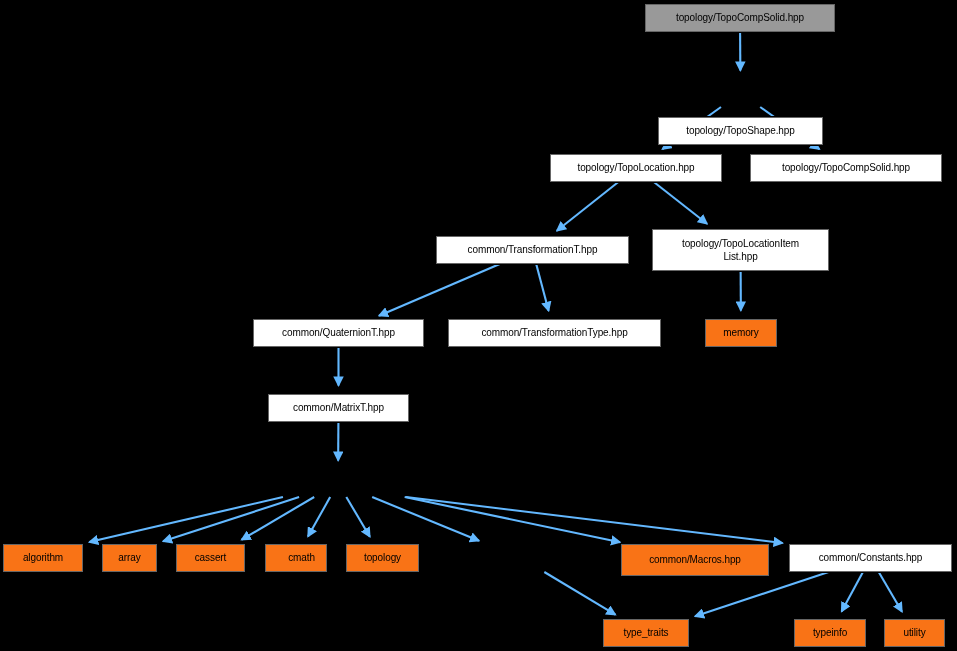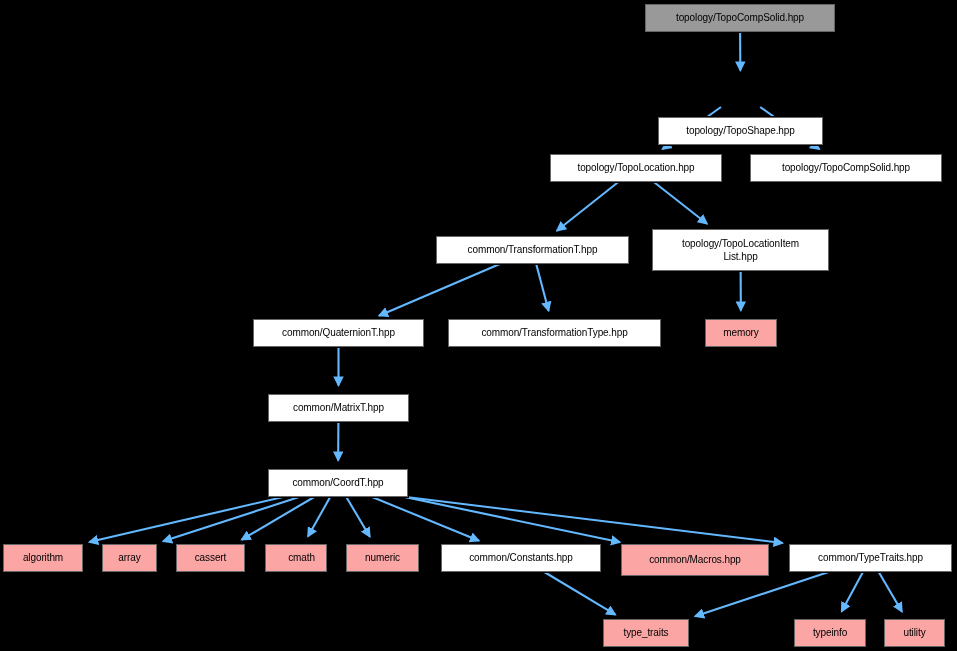--- a/index.html
+++ b/index.html
@@ -38,21 +38,21 @@
     text-align: center;
     font-family: "Liberation Sans", sans-serif;
     font-size: 10px;
     line-height: 13.5px;
     color: #000000;
     letter-spacing: -0.1px;
     white-space: pre-line;
     box-shadow: 1px 1px 0 0 #555555;
   }
   .fill-white  { background: #ffffff; }
-  .fill-light  { background: #fca5a5; }
+  .fill-light  { background: #f97316; }
   .fill-gray   { background: #999999; }
 </style>
 </head>
 <body>
 
 <div id="graph-root">
   <svg id="edge-layer" viewBox="0 0 957 651" xmlns="http://www.w3.org/2000/svg">
       <defs>
         <marker id="arrowhead" markerWidth="5" markerHeight="5" refX="4.3" refY="2.5" orient="auto" markerUnits="strokeWidth">
           <path d="M0,0 L5,2.5 L0,5 z" fill="#63b8ff"></path>
@@ -85,25 +85,23 @@
     <div class="graph-node fill-white" style="left: 658px; top: 79px; width: 165px; height: 28px; margin-top: 38px;">topology/TopoShape.hpp</div>
     <div class="graph-node fill-white" style="left: 550px; top: 154px; width: 172px; height: 28px;">topology/TopoLocation.hpp</div>
     <div class="graph-node fill-white" style="left: 750px; top: 154px; width: 192px; height: 28px;">topology/TopoCompSolid.hpp</div>
     <div class="graph-node fill-white" style="left: 436px; top: 236px; width: 193px; height: 28px;">common/TransformationT.hpp</div>
     <div class="graph-node fill-white" style="left: 652px; top: 229px; width: 177px; height: 42px;">topology/TopoLocationItem
 List.hpp</div>
     <div class="graph-node fill-white" style="left: 253px; top: 319px; width: 171px; height: 28px;">common/QuaternionT.hpp</div>
     <div class="graph-node fill-white" style="left: 448px; top: 319px; width: 213px; height: 28px;">common/TransformationType.hpp</div>
     <div class="graph-node fill-light" style="left: 705px; top: 319px; width: 72px; height: 28px;">memory</div>
     <div class="graph-node fill-white" style="left: 268px; top: 394px; width: 141px; height: 28px;">common/MatrixT.hpp</div>
-    <div class="graph-node fill-white" style="left: 268px; top: 469px; width: 140px; height: 28px;">common/CoordT.hpp</div>
     <div class="graph-node fill-light" style="left: 3px; top: 544px; width: 80px; height: 28px;">algorithm</div>
     <div class="graph-node fill-light" style="left: 102px; top: 544px; width: 55px; height: 28px;">array</div>
     <div class="graph-node fill-light" style="left: 176px; top: 544px; width: 69px; height: 28px;">cassert</div>
     <div class="graph-node fill-light" style="left: 265px; top: 544px; width: 62px; height: 28px; padding-left: 11px;">cmath</div>
-    <div class="graph-node fill-light" style="left: 346px; top: 544px; width: 73px; height: 28px;">numeric</div>
-    <div class="graph-node fill-white" style="left: 441px; top: 544px; width: 160px; height: 28px;">common/Constants.hpp</div>
+    <div class="graph-node fill-light" style="left: 346px; top: 544px; width: 73px; height: 28px;">topology</div>
     <div class="graph-node fill-light" style="left: 621px; top: 544px; width: 148px; height: 32px;">common/Macros.hpp</div>
-    <div class="graph-node fill-white" style="left: 789px; top: 544px; width: 163px; height: 28px;">common/TypeTraits.hpp</div>
+    <div class="graph-node fill-white" style="left: 789px; top: 544px; width: 163px; height: 28px;">common/Constants.hpp</div>
     <div class="graph-node fill-light" style="left: 603px; top: 619px; width: 86px; height: 28px;">type_traits</div>
     <div class="graph-node fill-light" style="left: 794px; top: 619px; width: 72px; height: 28px;">typeinfo</div>
     <div class="graph-node fill-light" style="left: 884px; top: 619px; width: 61px; height: 28px;">utility</div>
   </div>
 
 </body></html>

